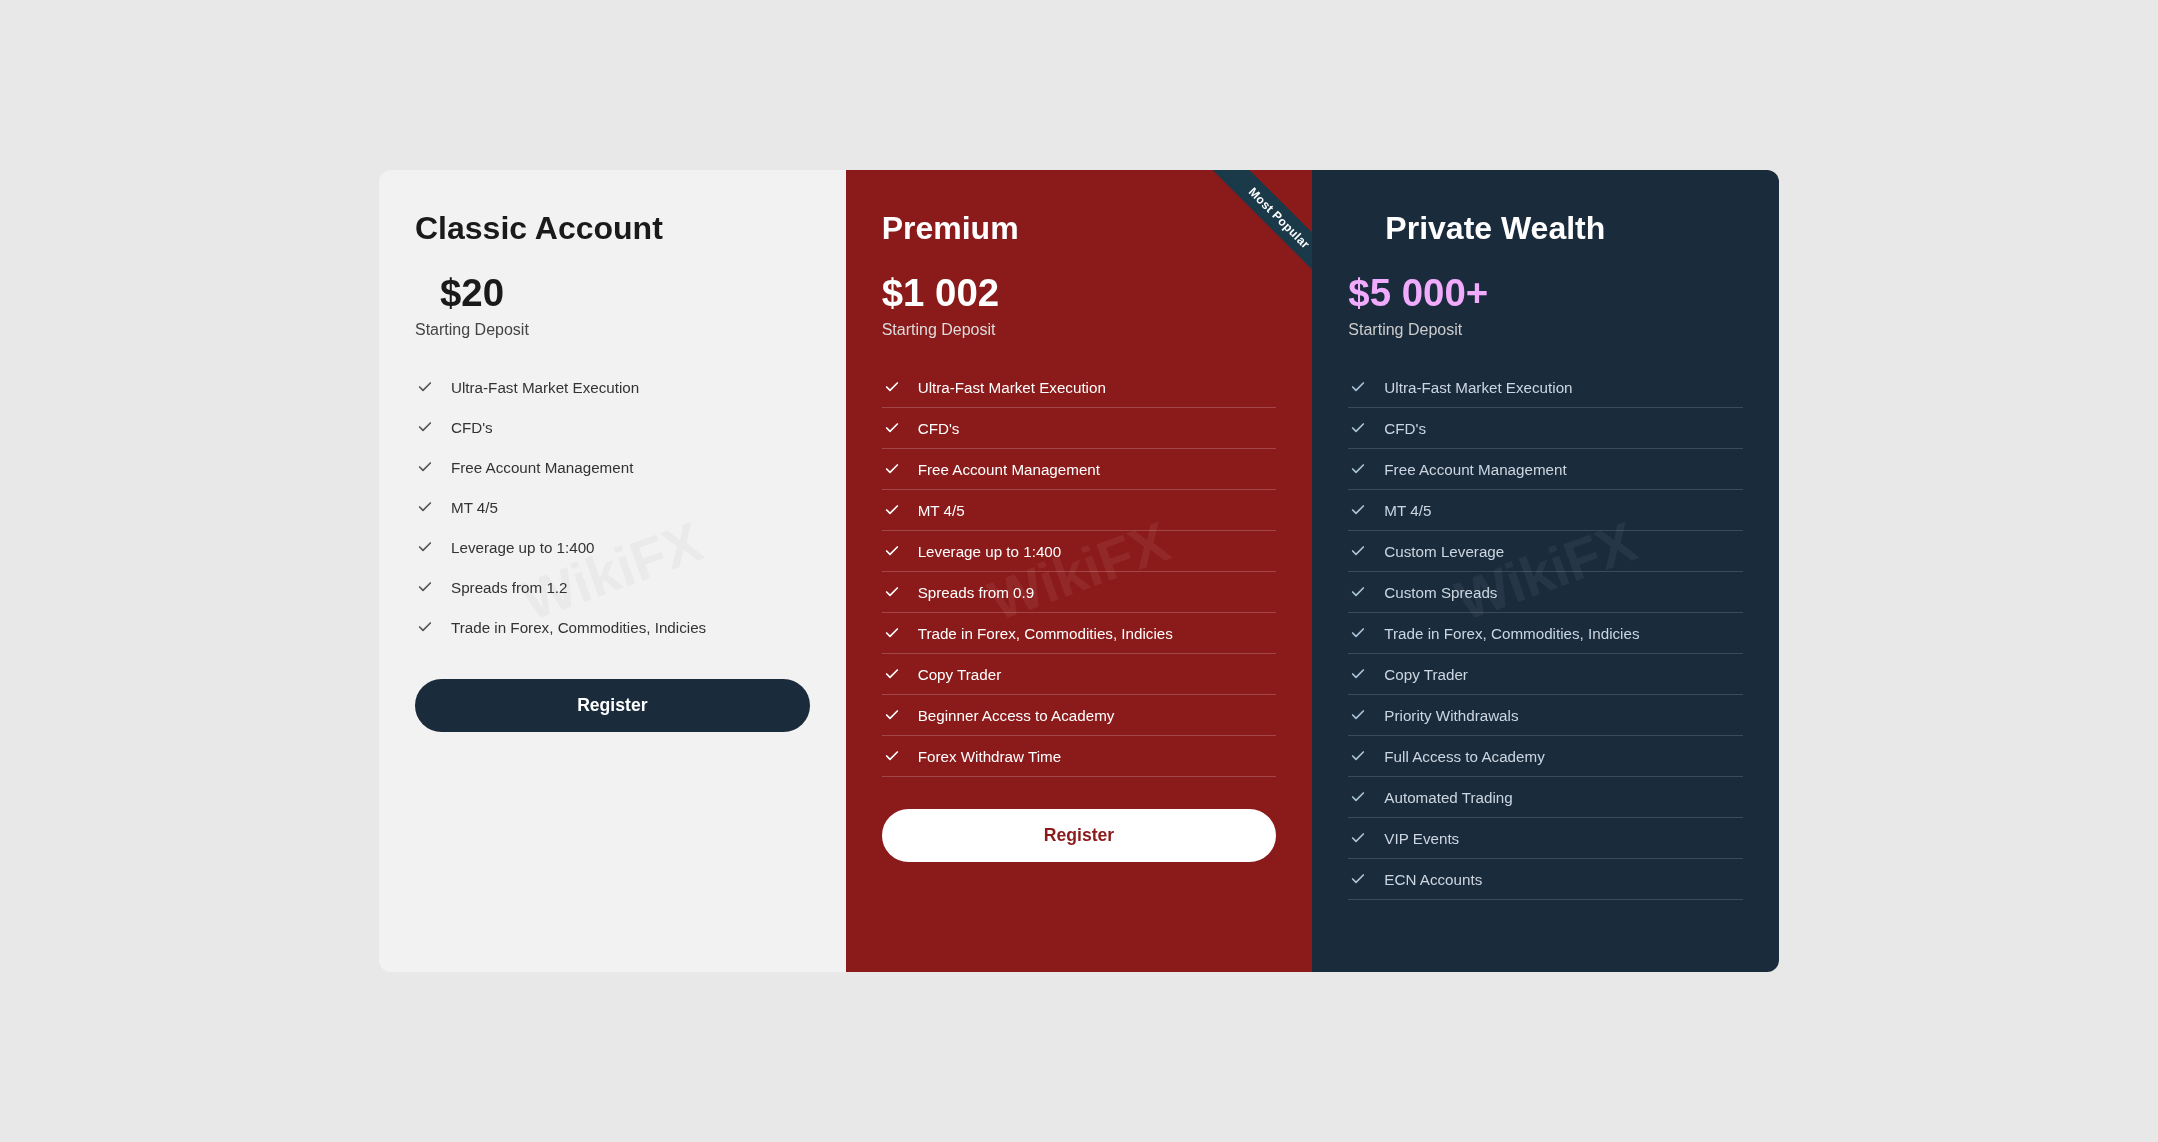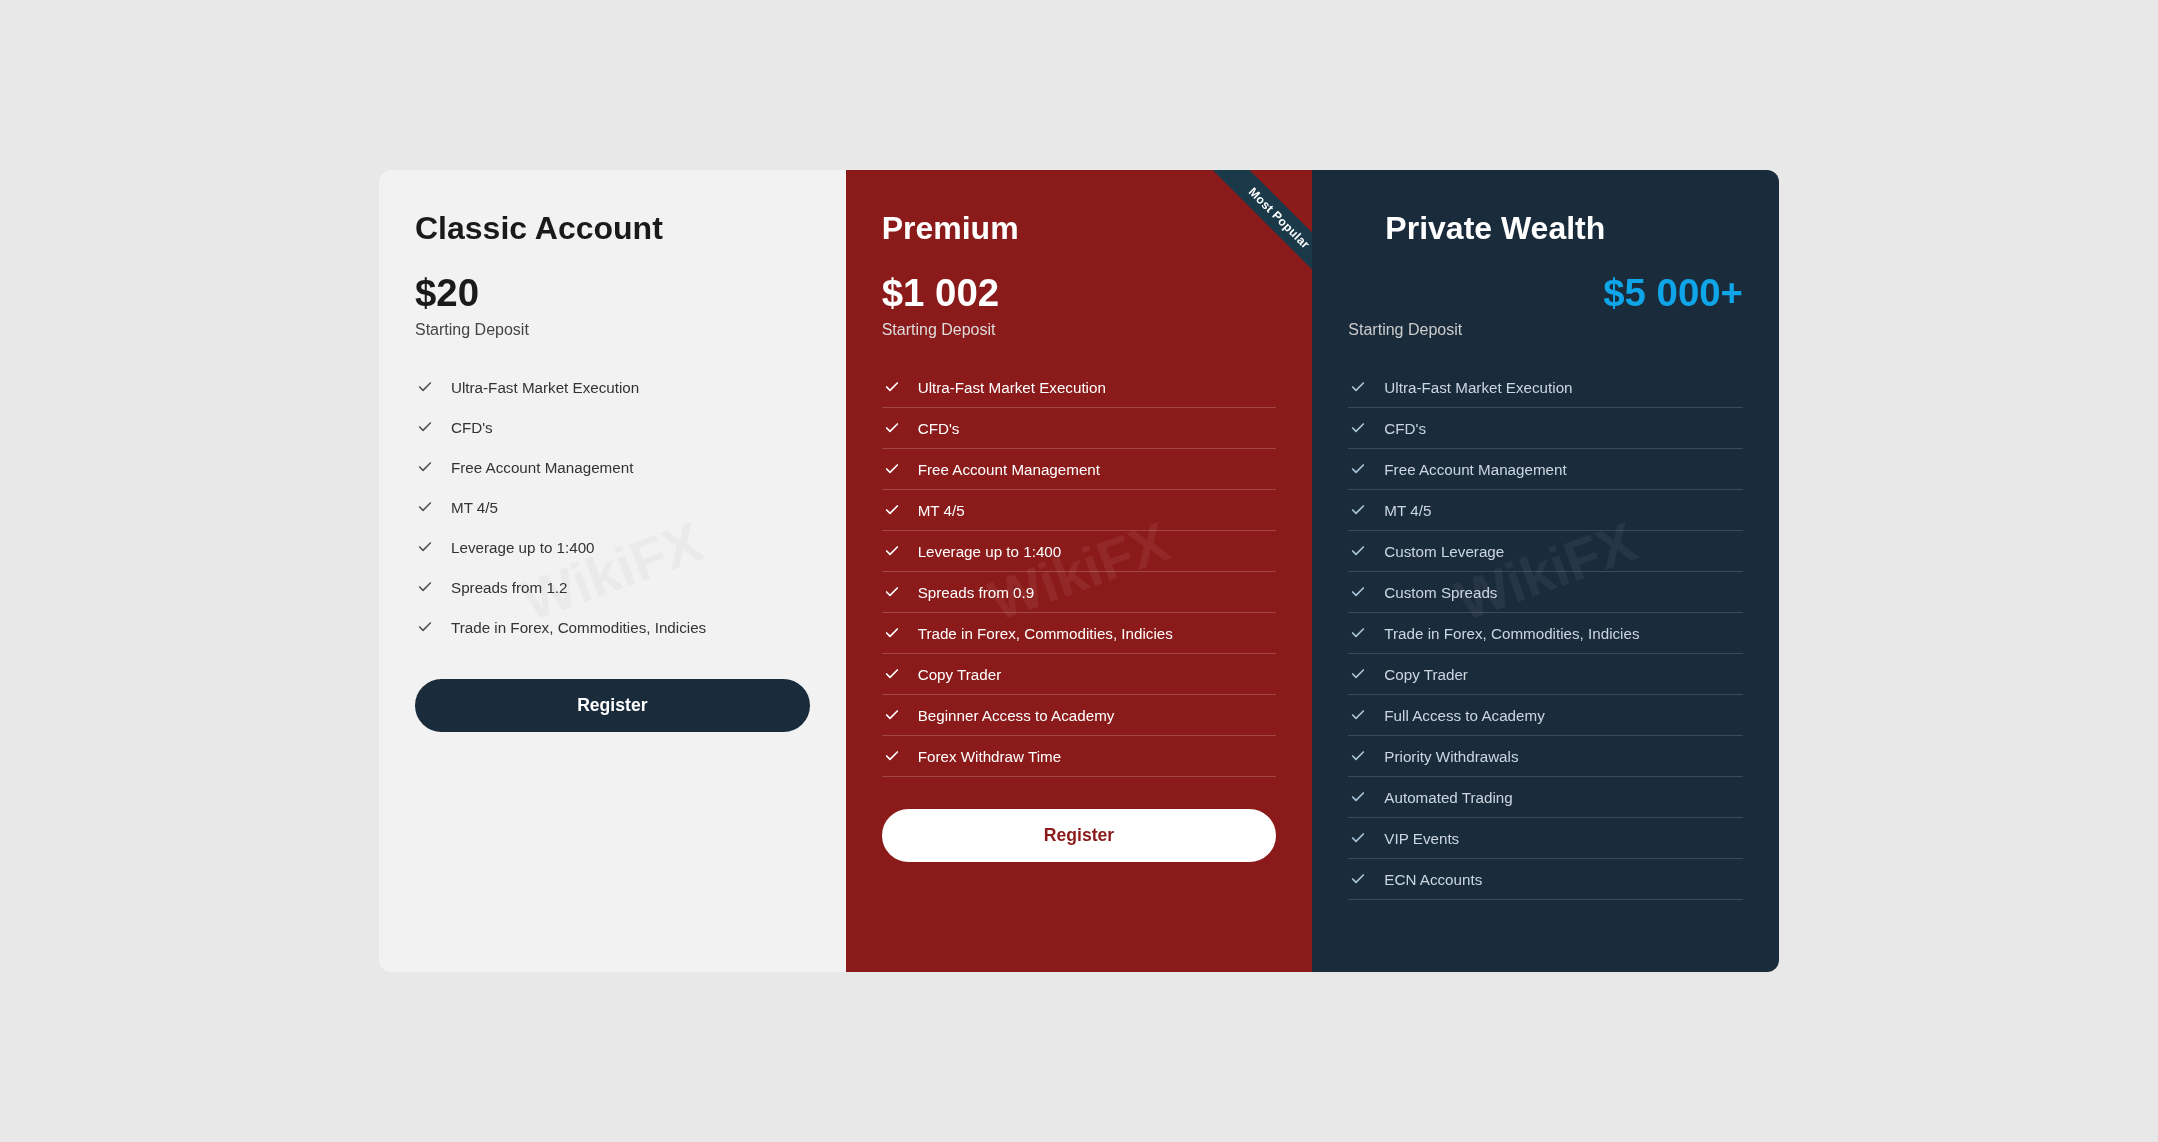--- a/index.html
+++ b/index.html
@@ -69,29 +69,29 @@
     }
 
     .card-price {
       font-size: 2.4rem;
       font-weight: 700;
       margin-bottom: 6px;
     }
 
     .card-classic .card-price {
       color: #1a1a1a;
+      margin-left: 25px;
     }
 
     .card-premium .card-price {
       color: #fff;
     }
 
     .card-private .card-price {
-      color: #0ea5e9;
-      text-align: right;
+      color: #f0abfc;
     }
 
     .card-deposit-label {
       font-size: 1rem;
       margin-bottom: 28px;
     }
 
     .card-classic .card-deposit-label {
       color: #444;
     }
@@ -485,29 +485,29 @@
               </svg>
           </span>
           <span>Copy Trader</span>
         </li>
         <li class="feature-item">
           <span class="check-icon">
             <svg viewBox="0 0 24 24" fill="none" stroke="currentColor" stroke-linecap="round" stroke-linejoin="round">
                 <polyline points="20 6 9 17 4 12"></polyline>
               </svg>
           </span>
+          <span>Priority Withdrawals</span>
+        </li>
+        <li class="feature-item">
+          <span class="check-icon">
+            <svg viewBox="0 0 24 24" fill="none" stroke="currentColor" stroke-linecap="round" stroke-linejoin="round">
+                <polyline points="20 6 9 17 4 12"></polyline>
+              </svg>
+          </span>
           <span>Full Access to Academy</span>
-        </li>
-        <li class="feature-item">
-          <span class="check-icon">
-            <svg viewBox="0 0 24 24" fill="none" stroke="currentColor" stroke-linecap="round" stroke-linejoin="round">
-                <polyline points="20 6 9 17 4 12"></polyline>
-              </svg>
-          </span>
-          <span>Priority Withdrawals</span>
         </li>
         <li class="feature-item">
           <span class="check-icon">
             <svg viewBox="0 0 24 24" fill="none" stroke="currentColor" stroke-linecap="round" stroke-linejoin="round">
                 <polyline points="20 6 9 17 4 12"></polyline>
               </svg>
           </span>
           <span>Automated Trading</span>
         </li>
         <li class="feature-item">

